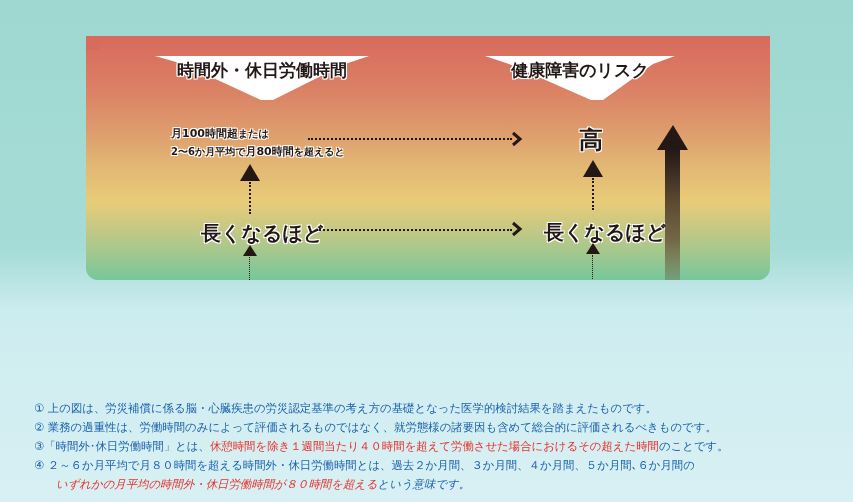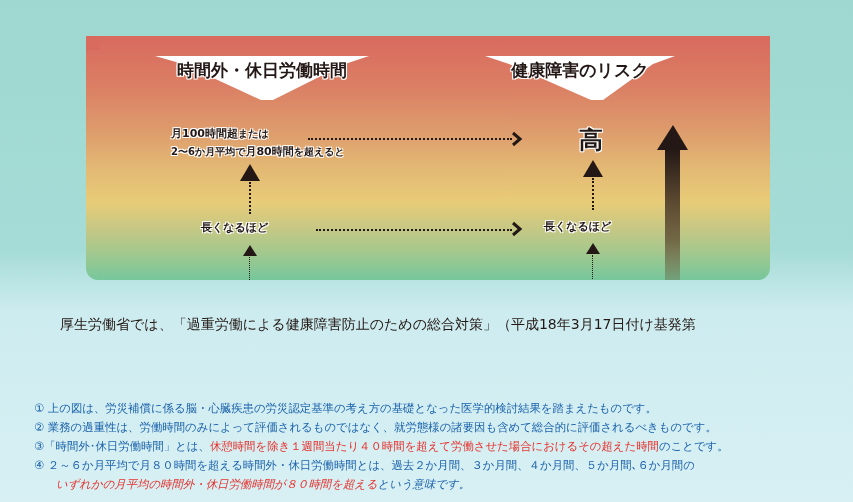--- a/index.html
+++ b/index.html
@@ -26,21 +26,21 @@
     font-size: 17px; font-weight: bold; color: #231815; letter-spacing: 0px;
     text-shadow: -1px -1px 0 #fff, 1px -1px 0 #fff, -1px 1px 0 #fff, 1px 1px 0 #fff, 0 0 2px #fff;
   }
   .outlined {
     color: #231815;
     text-shadow: -1px -1px 0 #fff, 1px -1px 0 #fff, -1px 1px 0 #fff, 1px 1px 0 #fff;
   }
   .abs { position: absolute; white-space: nowrap; }
   .t-main { font-size: 11px; font-weight: bold; }
   .t-small { font-size: 10px; font-weight: bold; }
-  .t-mid { font-size: 11px; font-weight: bold; }
+  .t-mid { font-size: 20px; font-weight: bold; }
   .t-high { font-size: 24px; font-weight: bold; }
   .t-low { font-size: 19px; font-weight: bold; }
   .hdots {
     position: absolute; height: 0; border-top: 2px dotted #231815;
   }
   .vdots {
     position: absolute; width: 0; border-left: 2px dotted #231815;
   }
   .chev { position: absolute; }
   .tri-up { position: absolute; width: 0; height: 0; border-left-style: solid; border-right-style: solid; border-bottom-style: solid; border-left-color: transparent; border-right-color: transparent; border-bottom-color: #231815; }
@@ -122,21 +122,20 @@
         <stop offset="55%" stop-color="#5a4630" stop-opacity="0.75"></stop>
         <stop offset="100%" stop-color="#6b6040" stop-opacity="0"></stop>
       </linearGradient>
     </defs>
     <polygon points="16,0 31,25 0,25" fill="#231815"></polygon>
     <rect x="8" y="24" width="15" height="164" fill="url(#shaftGrad)"></rect>
   </svg>
 </div>
 
 <div class="para">
-  <div><span class="indent"></span><span>厚生労働省では、「過重労働による健康障害防止のための総合対策」（平成18年3月17日付け基発第</span></div>
 </div>
 
 <div class="notes">
   <div class="note">
     <span>①</span><span> 上の図は、労災補償に係る脳・心臓疾患の労災認定基準の考え方の基礎となった医学的検討結果を踏まえたものです。</span>
   </div>
   <div class="note">
     <span>②</span><span> 業務の過重性は、労働時間のみによって評価されるものではなく、就労態様の諸要因も含めて総合的に評価されるべきものです。</span>
   </div>
   <div class="note">

